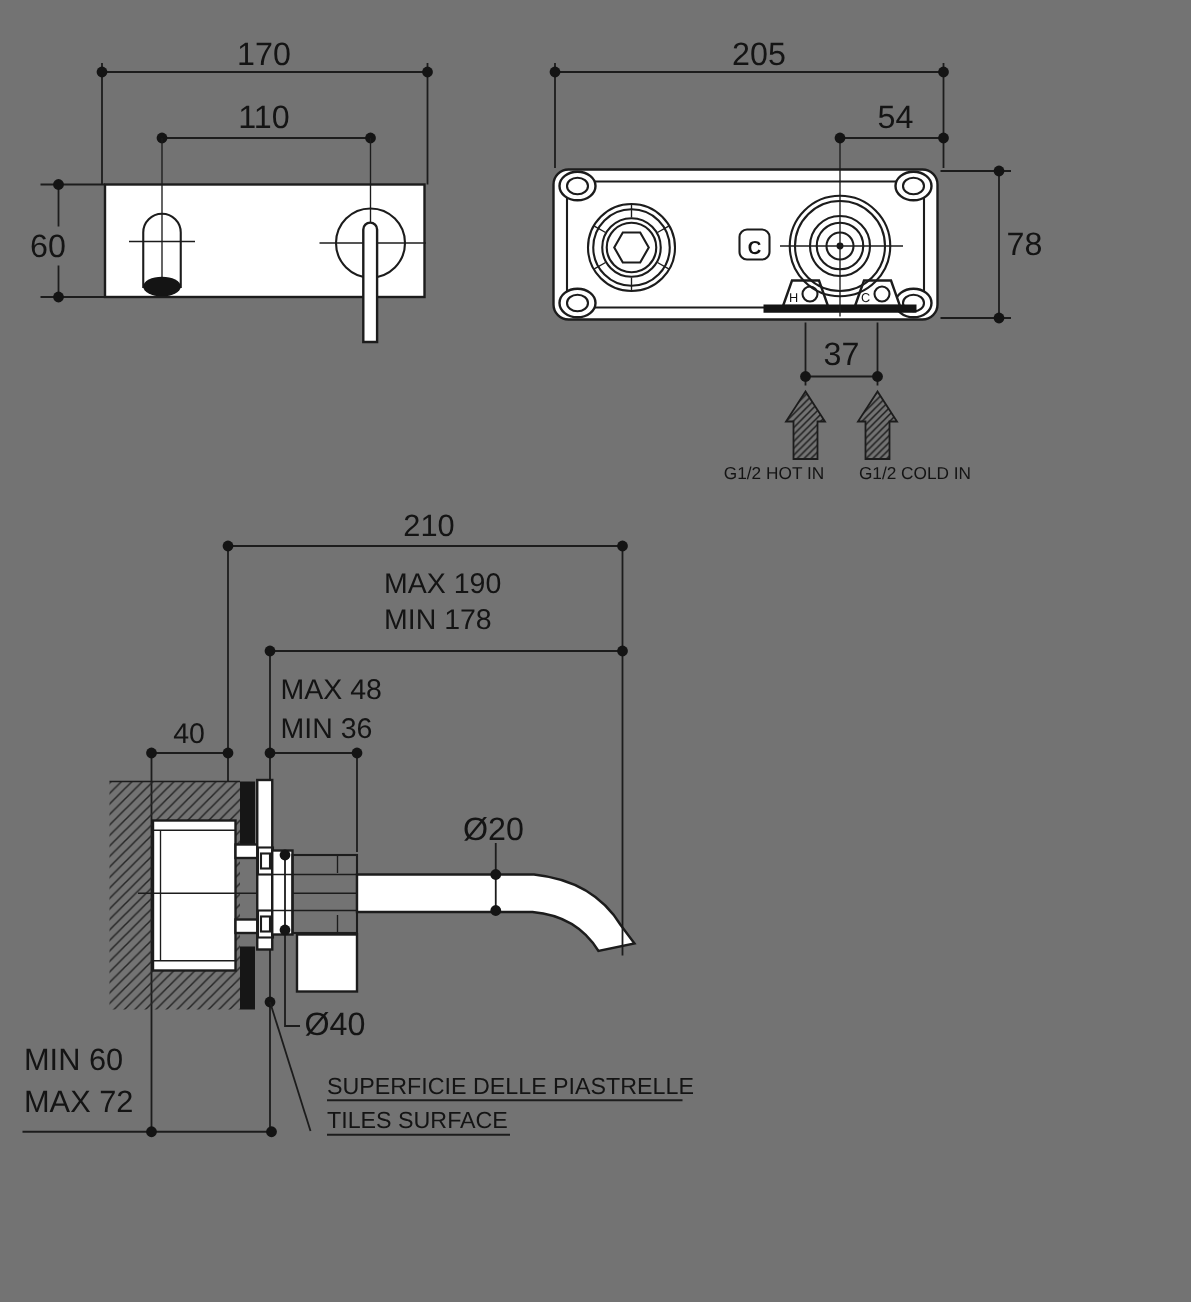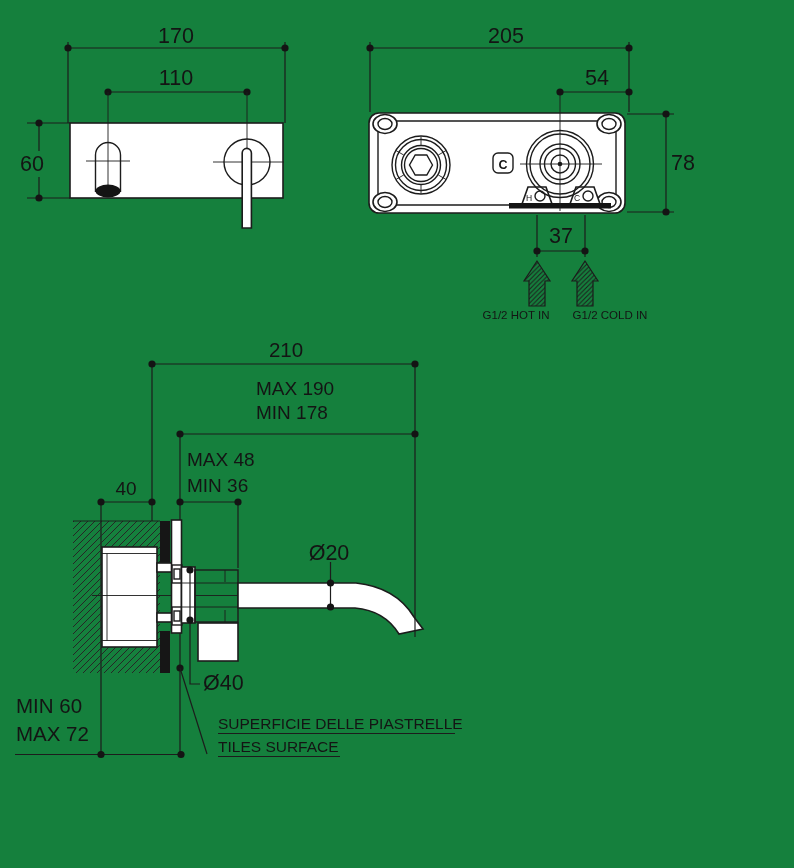--- a/index.html
+++ b/index.html
@@ -1,16 +1,16 @@
 <!DOCTYPE html>
 <html><head>
 <meta charset="utf-8">
 <style>
   html,body { margin:0; padding:0; background:#ffffff; }
-  .page { position:relative; width:794px; height:868px; background:#15803d; overflow:hidden; }
+  .page { position:relative; width:794px; height:868px; background:#737373; overflow:hidden; }
   svg { position:absolute; left:0; top:0; }
   text { font-family:"Liberation Sans", sans-serif; fill:#141414; }
   .t22 { font-size:21.5px; }
   .t19 { font-size:19px; }
   .t20 { font-size:20.5px; }
   .t11 { font-size:11.5px; }
   .t15 { font-size:15.5px; }
   .t8  { font-size:8.5px; }
   .tlogo { font-size:12.5px; font-weight:bold; }
   .ln  { stroke:#1c1c1c; stroke-width:1.2; fill:none; }

